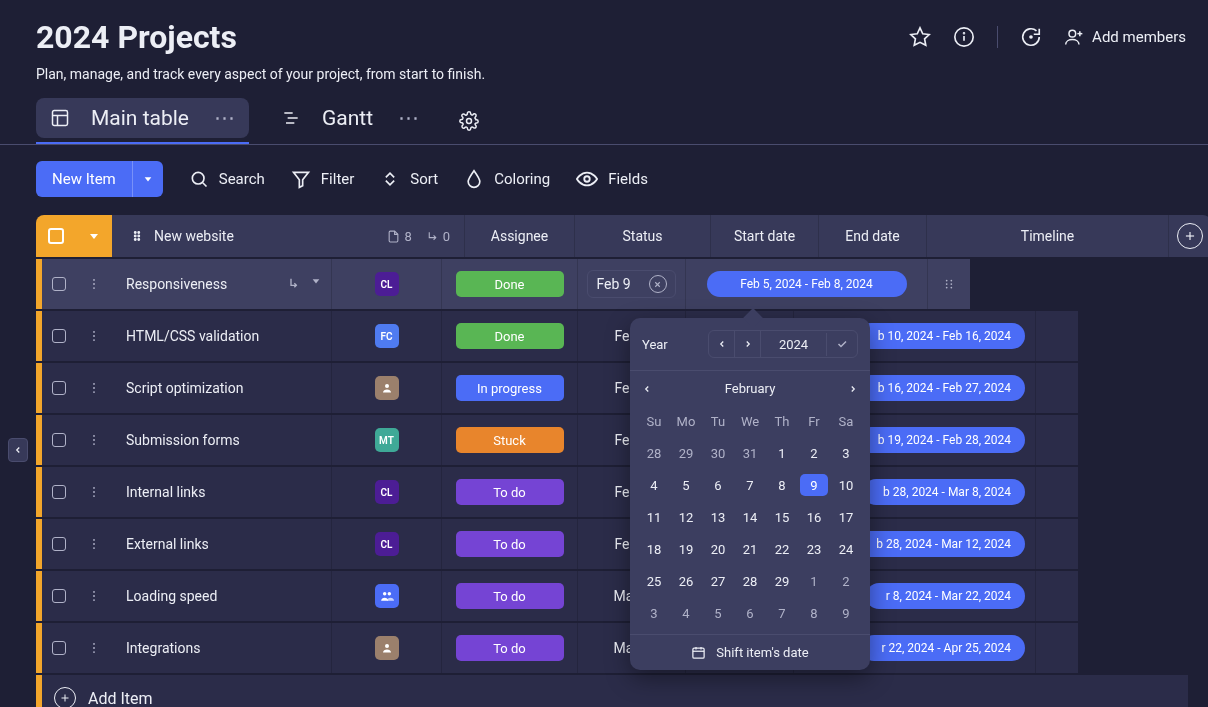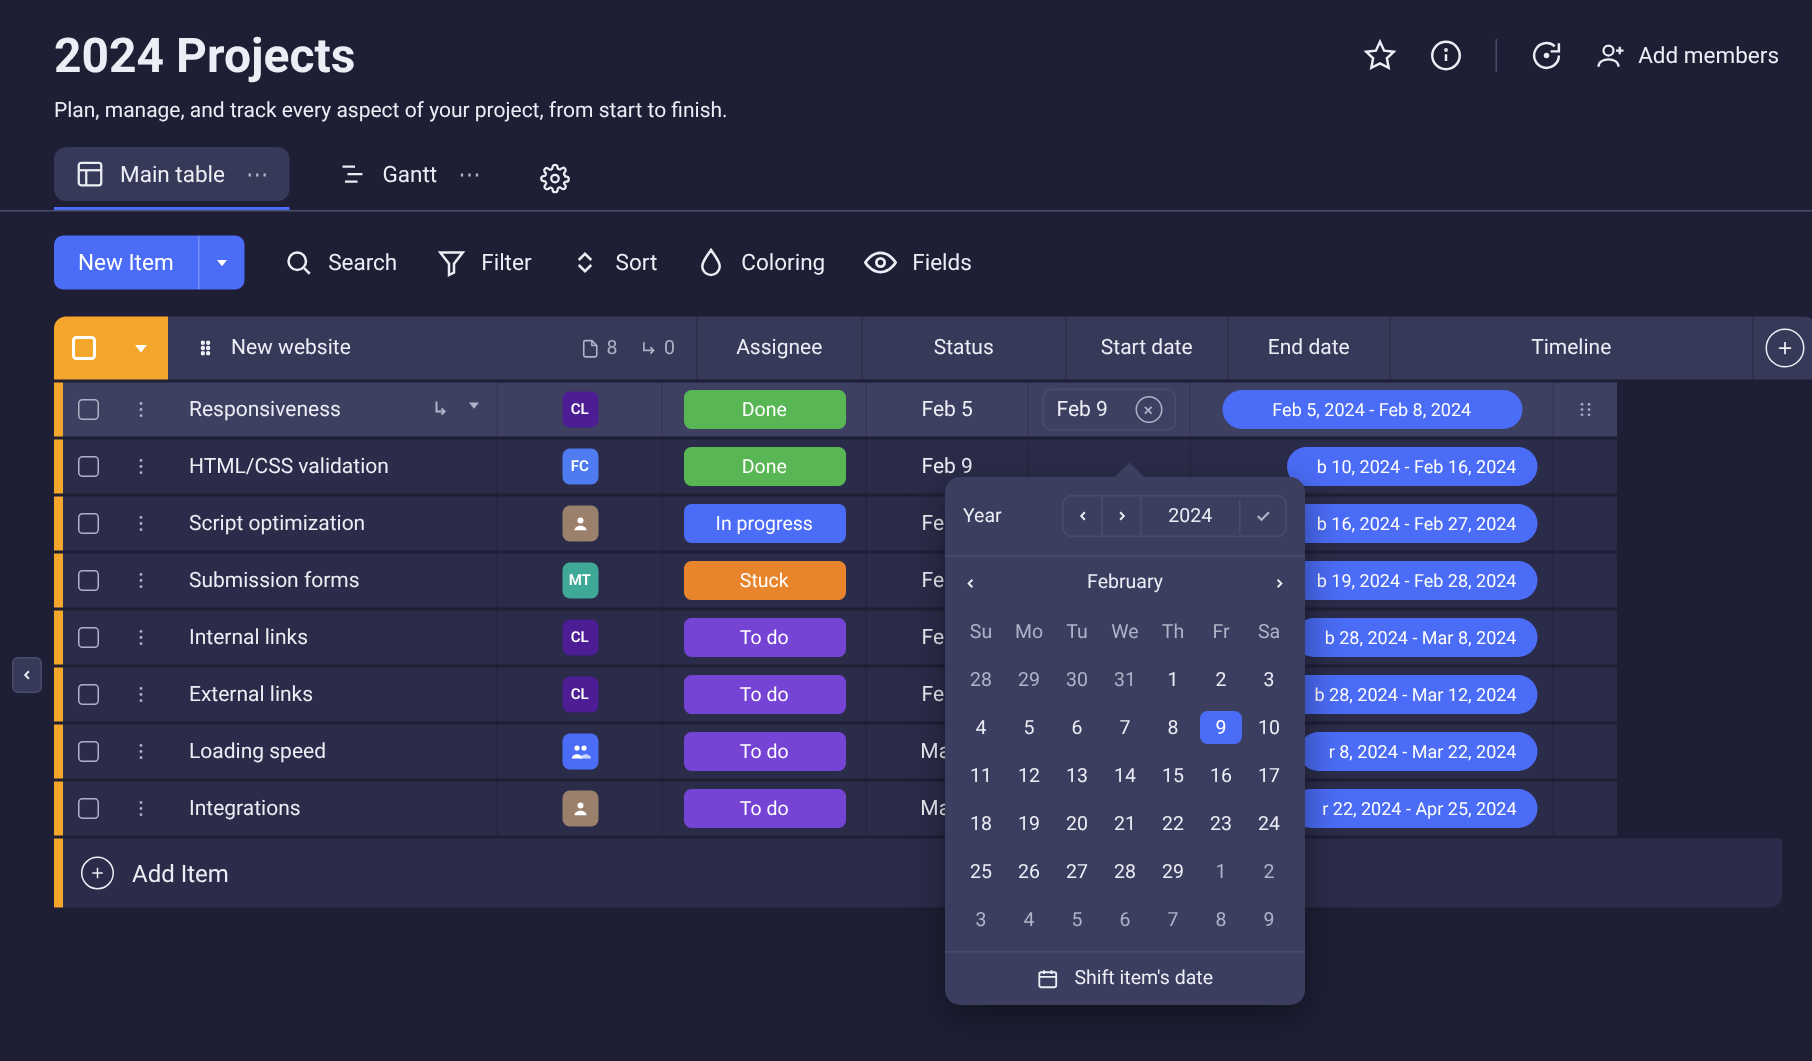--- a/index.html
+++ b/index.html
@@ -28,21 +28,21 @@
 .hdr-top{display:flex;align-items:center;}
 .title{font-size:32px;font-weight:700;flex:1}
 .hdr-icons{display:flex;align-items:center;gap:22px}
 .hdr-icons .sep{width:1px;height:22px;background:var(--border);}
 .icon-btn{display:flex;align-items:center;justify-content:center;color:var(--text);cursor:pointer}
 .add-members{display:flex;align-items:center;gap:8px;font-size:15px;cursor:pointer}
 .subtitle{font-size:14px;color:var(--text);margin-top:10px}
 
 
 .tabs-row{display:flex;align-items:center;gap:18px;margin-top:16px;padding-left:36px;border-bottom:1px solid var(--border);}
-.tab{display:flex;align-items:center;gap:10px;padding:8px 14px;font-size:15px;border-radius:8px;margin-bottom:6px;cursor:pointer}
+.tab{display:flex;align-items:center;gap:21px;padding:8px 14px;font-size:21px;border-radius:8px;margin-bottom:6px;cursor:pointer}
 .tab.active{background:var(--bg3);position:relative}
 .tab.active::after{content:"";position:absolute;left:0;right:0;bottom:-6px;height:2px;background:var(--accent);}
 .tab .more{margin-left:4px;color:var(--text-dim)}
 .settings-lone{padding:8px;cursor:pointer}
 
 
 .toolbar{display:flex;align-items:center;gap:26px;padding:16px 0 14px 36px}
 .new-item{display:flex;align-items:center;background:var(--accent);color:#fff;border-radius:6px;overflow:hidden;font-size:15px;cursor:pointer}
 .new-item .lbl{padding:9px 16px}
 .new-item .caret{padding:0 10px;border-left:1px solid rgba(255,255,255,.25);display:flex;align-items:center;height:36px}
@@ -68,21 +68,21 @@
 .c-start{width:108px}
 .c-end{width:108px}
 .c-timeline{width:242px}
 .c-add{width:42px}
 
 .gh-rest .col{background:transparent}
 .add-col-circle{width:26px;height:26px;border:1.6px solid var(--text);border-radius:50%;display:flex;align-items:center;justify-content:center;cursor:pointer}
 .beyond{display:flex;align-items:center;justify-content:center;width:40px;margin-left:22px;color:var(--text);cursor:pointer}
 
 
-.row{display:flex;height:36px;margin-top:2px}
+.row{display:flex;height:50px;margin-top:2px}
 .row .orange-bar{width:6px;background:var(--orange);height:100%}
 .row .chk-wrap{width:34px;display:flex;align-items:center;justify-content:center;background:var(--bg2);height:100%}
 .row .rchk{width:14px;height:14px;border:1.5px solid var(--text-dim);border-radius:3px}
 .row .drag{width:36px;display:flex;align-items:center;justify-content:center;background:var(--bg2);color:var(--text-dim);cursor:grab}
 .row .cell{display:flex;align-items:center;background:var(--bg2);height:100%;font-size:14px;border-right:1px solid rgba(0,0,0,.15)}
 .row .cell.center{justify-content:center}
 .row.sel .cell,.row.sel .chk-wrap,.row.sel .drag{background:var(--bg-hover)}
 .row .cell.c-name{justify-content:flex-start;padding-left:14px;position:relative}
 .row .row-extras{margin-left:auto;margin-right:10px;display:flex;gap:8px;color:var(--text-dim);cursor:pointer}
 .row .cell.c-assignee{justify-content:center}
@@ -354,21 +354,20 @@
               <polygon points="4 8 20 8 12 18"></polygon>
             </svg>
           </span>
         </div>
         <div class="cell c-assignee center">
           <div class="avatar av-orange">CL</div>
         </div>
         <div class="cell c-status center">
           <div class="status-chip st-done">Done</div>
         </div>
-        <div class="cell c-start center">Feb 5</div>
         <div class="cell c-end center">
           <div class="end-pill">
             <span>Feb 9</span>
             <span class="clear-circ">
               <svg width="9" height="9" viewBox="0 0 24 24" stroke="currentColor" stroke-width="3">
                 <line x1="6" y1="6" x2="18" y2="18"></line>
                 <line x1="18" y1="6" x2="6" y2="18"></line>
               </svg>
             </span>
           </div>

